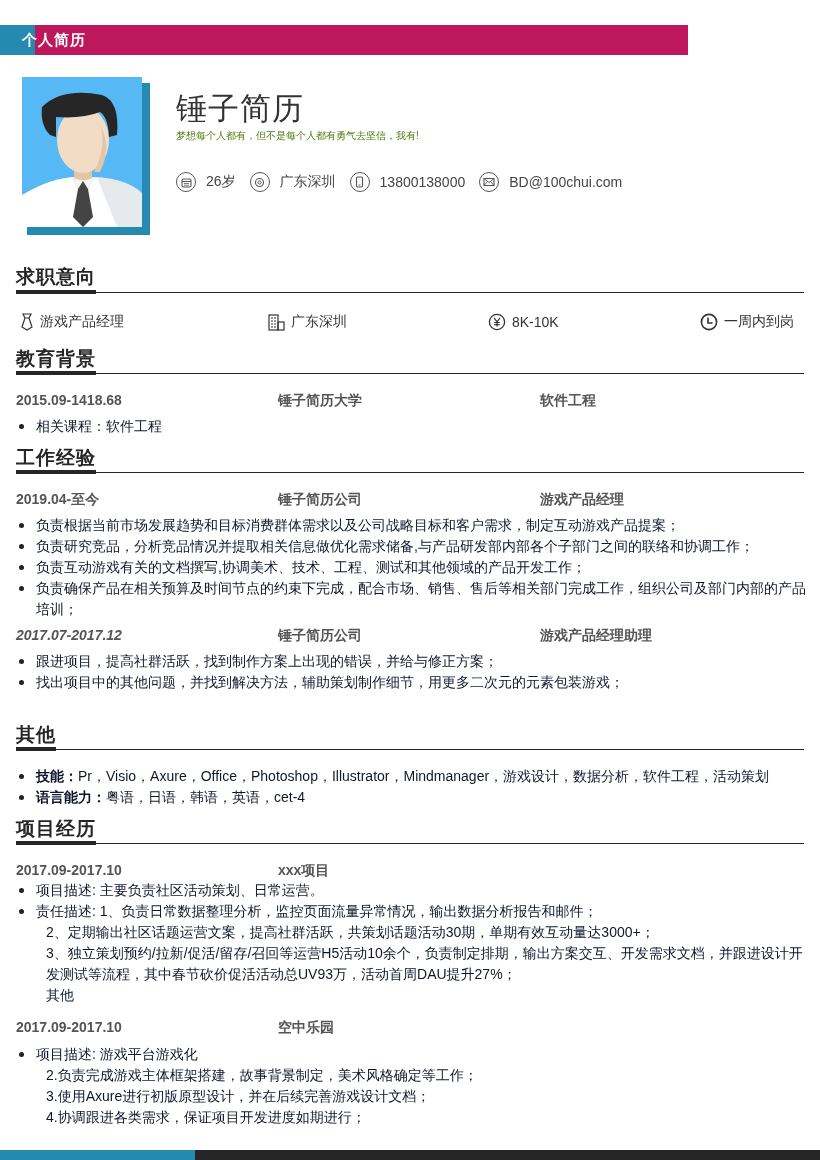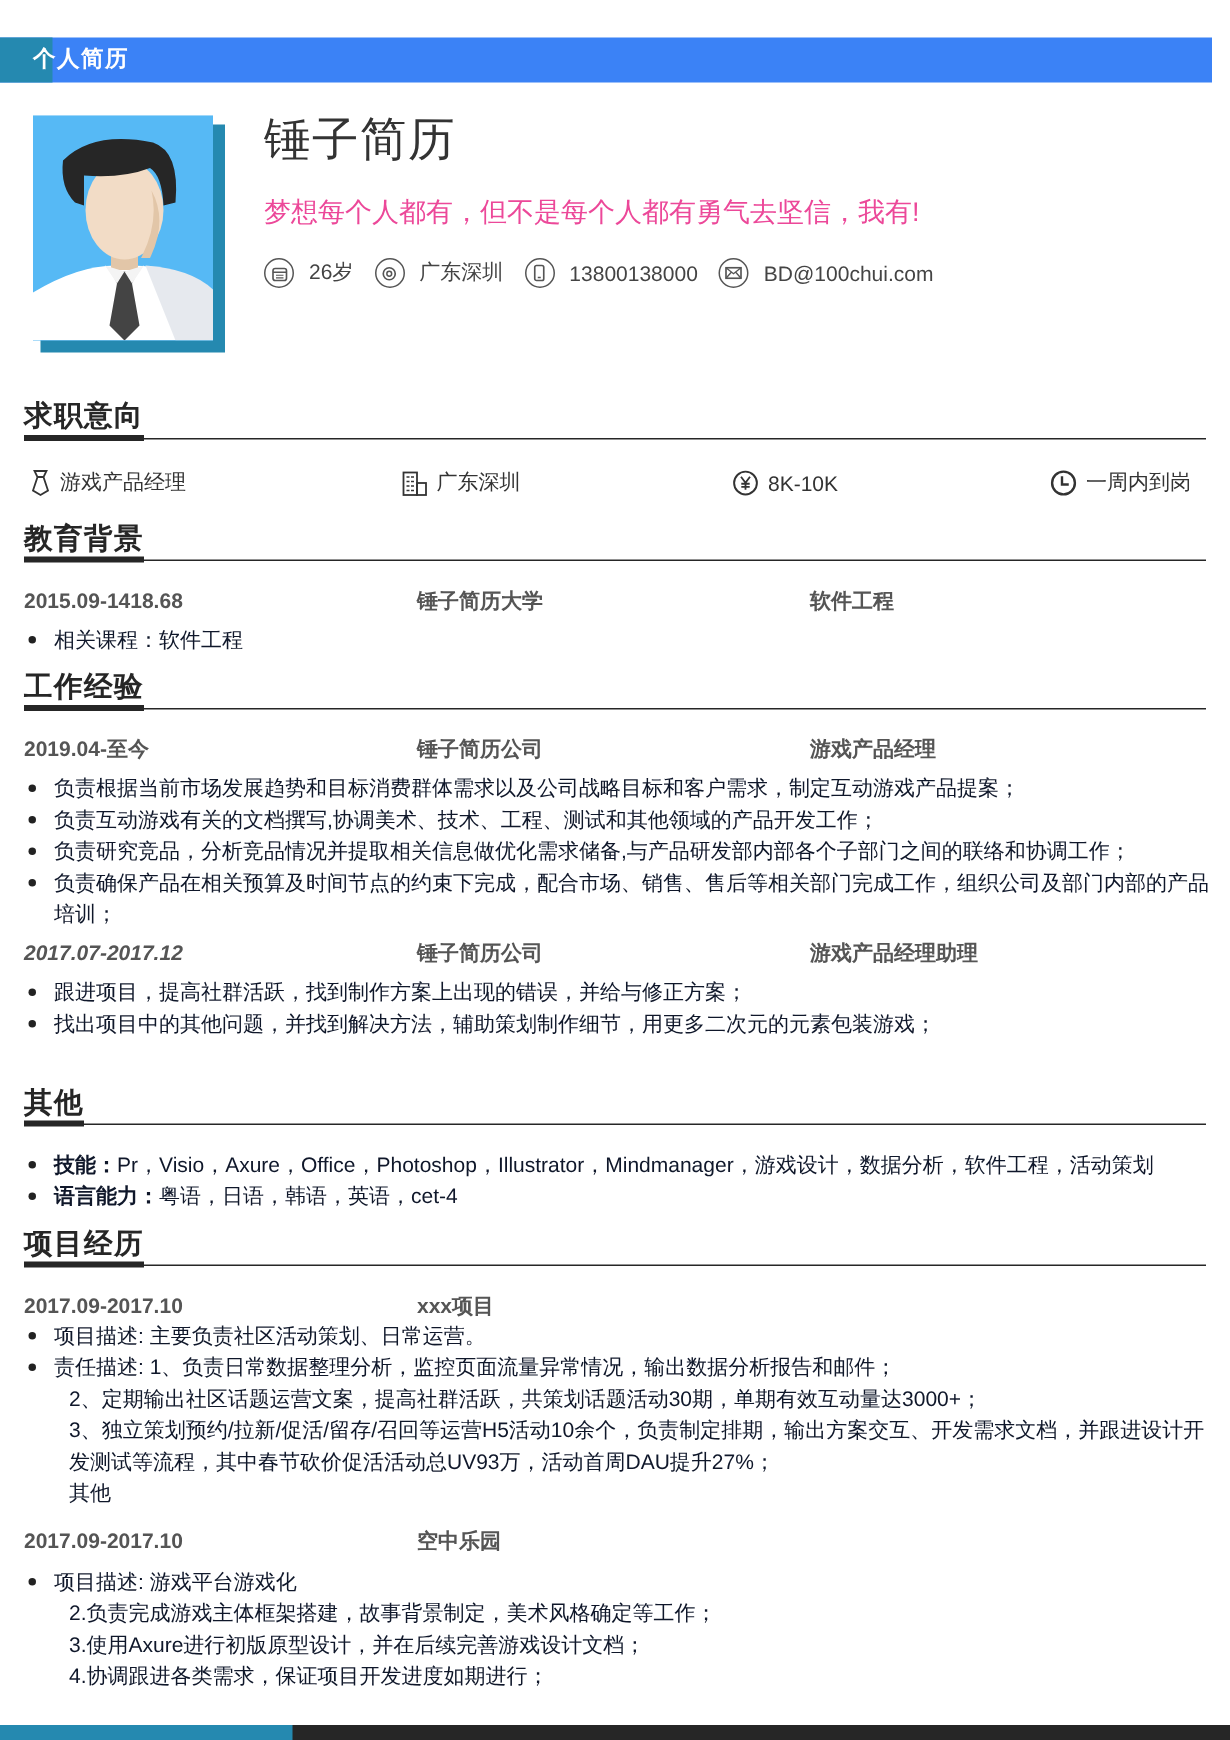--- a/index.html
+++ b/index.html
@@ -1,29 +1,29 @@
 <!DOCTYPE html>
 <html><head>
   <meta charset="utf-8">
   <style>
     * { box-sizing: border-box; margin: 0; padding: 0; }
     html, body { width: 820px; height: 1160px; overflow: hidden; background: #ffffff; }
     body { font-family: "Liberation Sans", "DejaVu Sans", sans-serif; color: #333; position: relative; }
 
-    .top-bar { position: absolute; left: 0; top: 25px; width: 808px; height: 30px; background: #3b82f6; }
+    .top-bar { position: absolute; left: 0; top: 25px; width: 688px; height: 30px; background: #be185d; }
     .top-bar .accent { position: absolute; left: 0; top: 0; width: 35px; height: 30px; background: #2589b0; }
     .top-bar .title { position: absolute; left: 22px; top: 0; line-height: 30px; font-size: 15px; font-weight: bold; color: #fff; letter-spacing: 1px; }
 
     .photo-wrap { position: absolute; left: 22px; top: 77px; width: 128px; height: 158px; }
     .photo-shadow { position: absolute; left: 5px; top: 6px; width: 123px; height: 152px; background: #2589b0; }
     .photo { position: absolute; left: 0; top: 0; width: 120px; height: 150px; background: #56b9f5; overflow: hidden; }
     .photo svg { display: block; }
 
-    .name { position: absolute; left: 176px; top: 72px; font-size: 31px; color: #333; letter-spacing: 1px; }
-    .motto { position: absolute; left: 176px; top: 129px; font-size: 18px; color: #ec4899; }
+    .name { position: absolute; left: 176px; top: 88px; font-size: 31px; color: #333; letter-spacing: 1px; }
+    .motto { position: absolute; left: 176px; top: 129px; font-size: 10px; color: #4d7c0f; }
     .contacts { position: absolute; left: 176px; top: 172px; display: flex; align-items: center; font-size: 14px; color: #444; }
     .contact { display: flex; align-items: center; margin-right: 14px; }
     .icon-circle { width: 20px; height: 20px; border: 1.4px solid #555; border-radius: 50%; display: flex; align-items: center; justify-content: center; margin-right: 10px; }
     .icon-circle svg { display: block; }
 
     .section-title { position: absolute; left: 16px; font-size: 19px; font-weight: bold; color: #262626; letter-spacing: 1px; }
     .section-line { position: absolute; left: 16px; width: 788px; height: 1px; background: #262626; }
     .section-line .thick { position: absolute; left: 0; top: -2px; height: 4px; background: #262626; }
 
     .intent { position: absolute; top: 313px; left: 0; width: 820px; height: 20px; font-size: 14px; color: #333; }
@@ -159,22 +159,22 @@
 <div class="section-title" style="top:445px;">工作经验</div>
 <div class="section-line" style="top:472px;">
     <div class="thick" style="width:80px;"></div>
   </div>
 
 <div class="row-head" style="left:16px; top:491px;">2019.04-至今</div>
 <div class="row-head" style="left:278px; top:491px;">锤子简历公司</div>
 <div class="row-head" style="left:540px; top:491px;">游戏产品经理</div>
 <div class="bullets" style="top:515px;">
   <div class="bullet">负责根据当前市场发展趋势和目标消费群体需求以及公司战略目标和客户需求，制定互动游戏产品提案；</div>
+  <div class="bullet">负责研究竞品，分析竞品情况并提取相关信息做优化需求储备,与产品研发部内部各个子部门之间的联络和协调工作；</div>
   <div class="bullet">负责互动游戏有关的文档撰写,协调美术、技术、工程、测试和其他领域的产品开发工作；</div>
-  <div class="bullet">负责研究竞品，分析竞品情况并提取相关信息做优化需求储备,与产品研发部内部各个子部门之间的联络和协调工作；</div>
   <div class="bullet">负责确保产品在相关预算及时间节点的约束下完成，配合市场、销售、售后等相关部门完成工作，组织公司及部门内部的产品培训；</div>
 </div>
 
 <div class="row-head" style="left:16px; top:627px;font-style:italic;">2017.07-2017.12</div>
 <div class="row-head" style="left:278px; top:627px;">锤子简历公司</div>
 <div class="row-head" style="left:540px; top:627px;">游戏产品经理助理</div>
 <div class="bullets" style="top:651px;">
   <div class="bullet">跟进项目，提高社群活跃，找到制作方案上出现的错误，并给与修正方案；</div>
   <div class="bullet">找出项目中的其他问题，并找到解决方法，辅助策划制作细节，用更多二次元的元素包装游戏；</div>
 </div>

